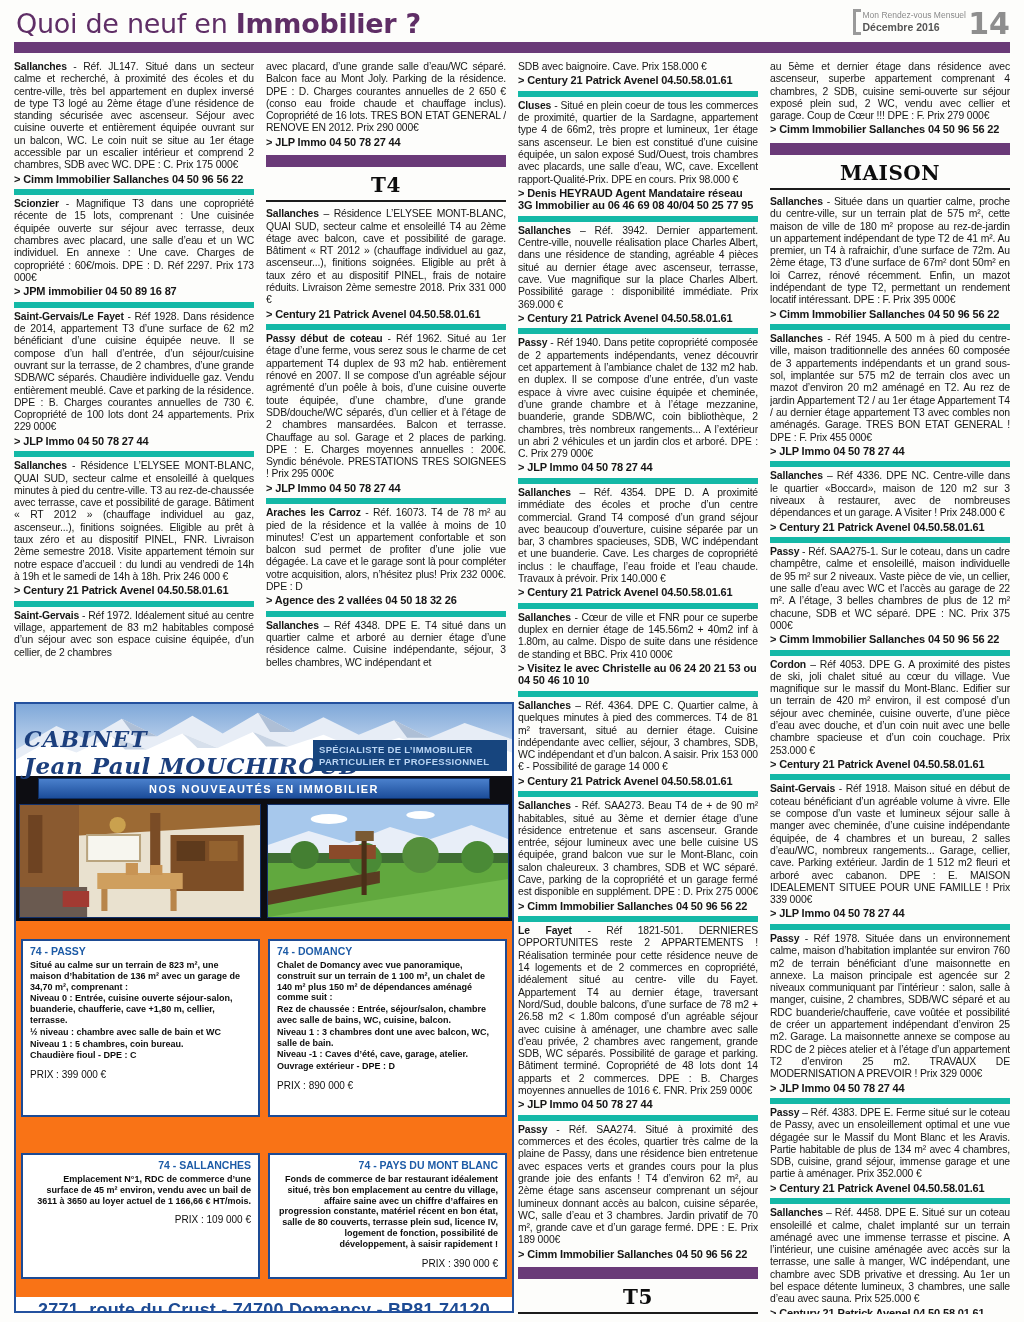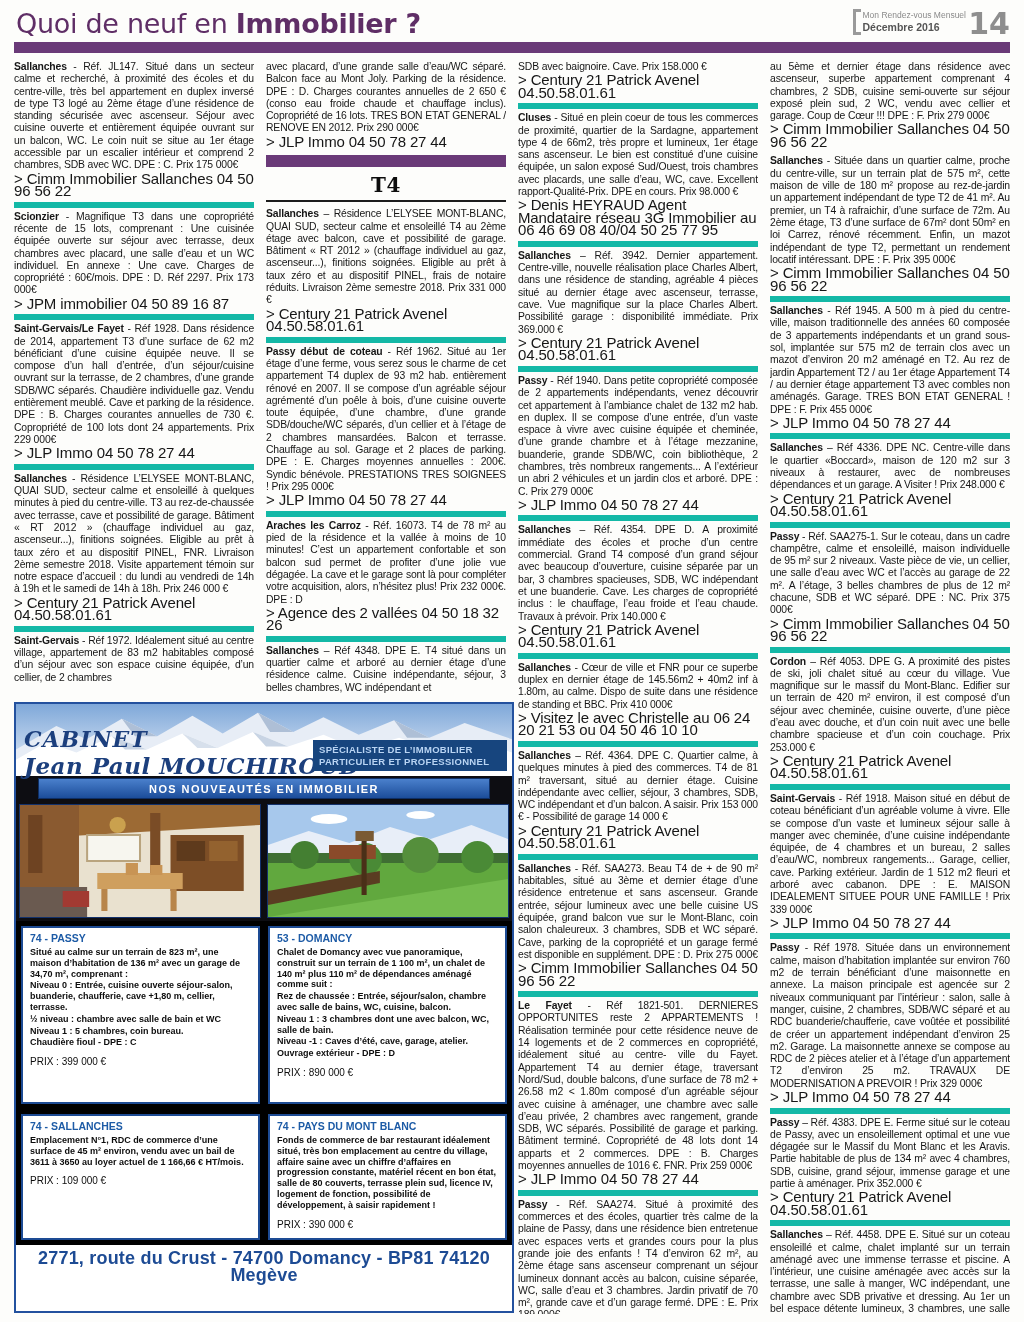--- a/index.html
+++ b/index.html
@@ -21,21 +21,21 @@
   .top-rule{position:absolute;left:14px;top:42px;width:996px;height:11px;background:#6a3a78;}
 
   
   .col{position:absolute;top:58px;width:240px;overflow:hidden;color:#161616;}
   .c1{left:14px;height:638px;} .c2{left:266px;height:638px;}
   .c3{left:518px;height:1256px;} .c4{left:770px;height:1256px;}
   .listing{border-bottom:6px solid #14b8a6;padding:3px 0 4px;}
   .listing.no-rule{border-bottom:none;}
   .body{font-size:10.4px;line-height:12.3px;text-align:justify;margin:0;letter-spacing:-0.15px;}
   .body b{font-weight:700;}
-  .agency{font-size:15px;line-height:12.5px;font-weight:400;margin:1px 0 0;letter-spacing:-0.15px;}
+  .agency{font-size:11px;line-height:12.5px;font-weight:700;margin:1px 0 0;letter-spacing:-0.15px;}
   .section{margin:2px 0 3px;}
   .sec-bar{height:12px;background:#6a3a78;margin:3px 0 5px;}
   .sec-title{text-align:center;font-family:"DejaVu Serif",serif;font-weight:700;font-size:20px;
     letter-spacing:0.5px;color:#0d0d0d;padding:1px 0 3px;border-bottom:2px solid #1c1c1c;margin-bottom:2px;}
 
   
   .ad{position:absolute;left:14px;top:702px;width:496px;height:607px;border:2px solid #23519e;
     background:#fff;overflow:hidden;}
   .ad-hero{position:relative;height:72px;}
   .ad-hero svg{position:absolute;inset:0;width:100%;height:100%;}
@@ -45,23 +45,23 @@
   .brand-2{font-size:23px;margin-top:4px;letter-spacing:0.5px;}
   .tagline{position:absolute;right:5px;bottom:5px;width:182px;background:#17457e;color:#b9d4f3;
     font-size:9.5px;font-weight:700;padding:4px 6px;line-height:11.5px;letter-spacing:0.3px;}
   .ad-band{height:25px;background:#0d0d12;display:flex;align-items:center;justify-content:center;}
   .ad-banner{width:calc(100% - 46px);height:19px;background:linear-gradient(180deg,#4a80cc,#1c4d9a);
     border:1px solid #0e2f66;color:#fff;font-weight:700;font-size:11px;letter-spacing:1.4px;
     display:flex;align-items:center;justify-content:center;}
   .ad-photos{height:114px;display:flex;gap:6px;padding:3px 3px;background:#0d0d12;}
   .ad-photo{flex:1;border:1px solid #13316b;overflow:hidden;}
   .ad-photo svg{width:100%;height:100%;display:block;}
-  .ad-row{display:flex;gap:8px;padding:5px 5px;background:#000000;}
+  .ad-row{display:flex;gap:8px;padding:18px 5px;background:#f97316;}
   .ad-box{flex:1;border:2px solid #1d4b94;background:#fff;padding:4px 7px;position:relative;}
-  .row1 .ad-box{height:166px;} .row2 .ad-box{height:114px;}
+  .row1 .ad-box{height:166px;} .row2 .ad-box{height:114px;text-align:right;}
   .ad-box-hdr{color:#1d5ba6;font-weight:800;font-size:10.5px;margin-bottom:3px;}
   .ad-line{font-size:9px;font-weight:700;color:#0d0d0d;line-height:10.8px;margin-bottom:1px;}
   .ad-price{margin-top:8px;font-weight:400;font-size:10px;color:#0d0d0d;}
   .ad-footer{text-align:center;color:#1d4b94;font-weight:800;padding-top:5px;}
   .ad-footer .f1{font-size:18px;line-height:17px;letter-spacing:0.2px;}
 </style>
 </head>
 <body>
 
 <div class="page">
@@ -175,20 +175,24 @@
     <article class="listing no-rule">
       <p class="body"><b>Flaine</b><span> - Réf. JL162. Situé au cœur de la station,</span></p>
     </article>
   </div>
 
   <div class="col c4">
     <article class="listing no-rule">
       <p class="body">au 5ème et dernier étage dans résidence avec ascenseur, superbe appartement comprenant 4 chambres, 2 SDB, cuisine semi-ouverte sur séjour exposé plein sud, 2 WC, vendu avec cellier et garage. Coup de Cœur !!! DPE : F. Prix 279 000€</p>
       <p class="agency">&gt; Cimm Immobilier Sallanches 04 50 96 56 22</p>
     </article>
+    <div class="section">
+      <div class="sec-bar"></div>
+      <div class="sec-title">MAISON</div>
+    </div>
     <article class="listing">
       <p class="body"><b>Sallanches</b><span> - Située dans un quartier calme, proche du centre-ville, sur un terrain plat de 575 m², cette maison de ville de 180 m² propose au rez-de-jardin un appartement indépendant de type T2 de 41 m². Au premier, un T4 à rafraichir, d’une surface de 72m. Au 2ème étage, T3 d’une surface de 67m² dont 50m² en loi Carrez, rénové récemment. Enfin, un mazot indépendant de type T2, permettant un rendement locatif intéressant. DPE : F. Prix 395 000€</span></p>
       <p class="agency">&gt; Cimm Immobilier Sallanches 04 50 96 56 22</p>
     </article>
     <article class="listing">
       <p class="body"><b>Sallanches</b><span> - Réf 1945. A 500 m à pied du centre- ville, maison traditionnelle des années 60 composée de 3 appartements indépendants et un grand sous-sol, implantée sur 575 m2 de terrain clos avec un mazot d’environ 20 m2 aménagé en T2. Au rez de jardin Appartement T2 / au 1er étage Appartement T4 / au dernier étage appartement T3 avec combles non aménagés. Garage. TRES BON ETAT GENERAL ! DPE : F. Prix 455 000€</span></p>
       <p class="agency">&gt; JLP Immo 04 50 78 27 44</p>
     </article>
     <article class="listing">
       <p class="body"><b>Sallanches</b><span> – Réf 4336. DPE NC. Centre-ville dans le quartier «Boccard», maison de 120 m2 sur 3 niveaux à restaurer, avec de nombreuses dépendances et un garage. A Visiter ! Prix 248.000 €</span></p>
@@ -300,22 +304,22 @@
       <div class="ad-box">
         <div class="ad-box-hdr">74 - PASSY</div>
         <div class="ad-line">Situé au calme sur un terrain de 823 m², une maison d’habitation de 136 m² avec un garage de 34,70 m², comprenant :</div>
         <div class="ad-line">Niveau 0 : Entrée, cuisine ouverte séjour-salon, buanderie, chaufferie, cave +1,80 m, cellier, terrasse.</div>
         <div class="ad-line">½ niveau : chambre avec salle de bain et WC</div>
         <div class="ad-line">Niveau 1 : 5 chambres, coin bureau.</div>
         <div class="ad-line">Chaudière fioul - DPE : C</div>
         <div class="ad-price">PRIX : 399 000 €</div>
       </div>
       <div class="ad-box">
-        <div class="ad-box-hdr">53 - DOMANCY</div>
-        <div class="ad-line">Chalet de Domancy avec vue panoramique, construit sur un terrain de 1 100 m², un chalet de 140 m² plus 110 m² de dépendances aménagé comme suit :</div>
+        <div class="ad-box-hdr">74 - DOMANCY</div>
+        <div class="ad-line">Chalet de Domancy avec vue panoramique, construit sur un terrain de 1 100 m², un chalet de 140 m² plus 150 m² de dépendances aménagé comme suit :</div>
         <div class="ad-line">Rez de chaussée : Entrée, séjour/salon, chambre avec salle de bains, WC, cuisine, balcon.</div>
         <div class="ad-line">Niveau 1 : 3 chambres dont une avec balcon, WC, salle de bain.</div>
         <div class="ad-line">Niveau -1 : Caves d’été, cave, garage, atelier.</div>
         <div class="ad-line">Ouvrage extérieur - DPE : D</div>
         <div class="ad-price">PRIX : 890 000 €</div>
       </div>
     </div>
 
 
     <div class="ad-row row2">

